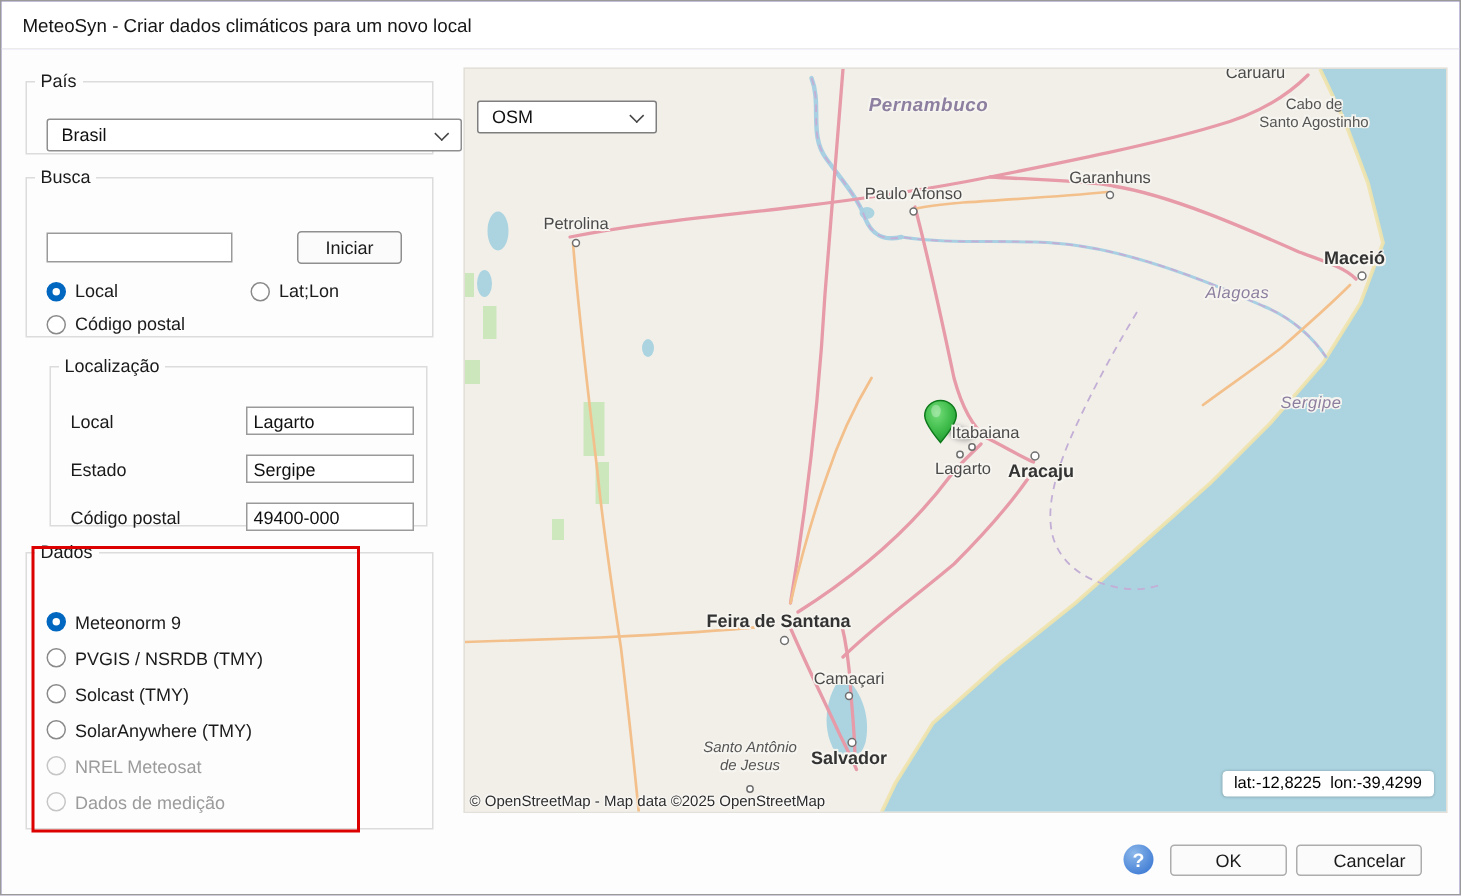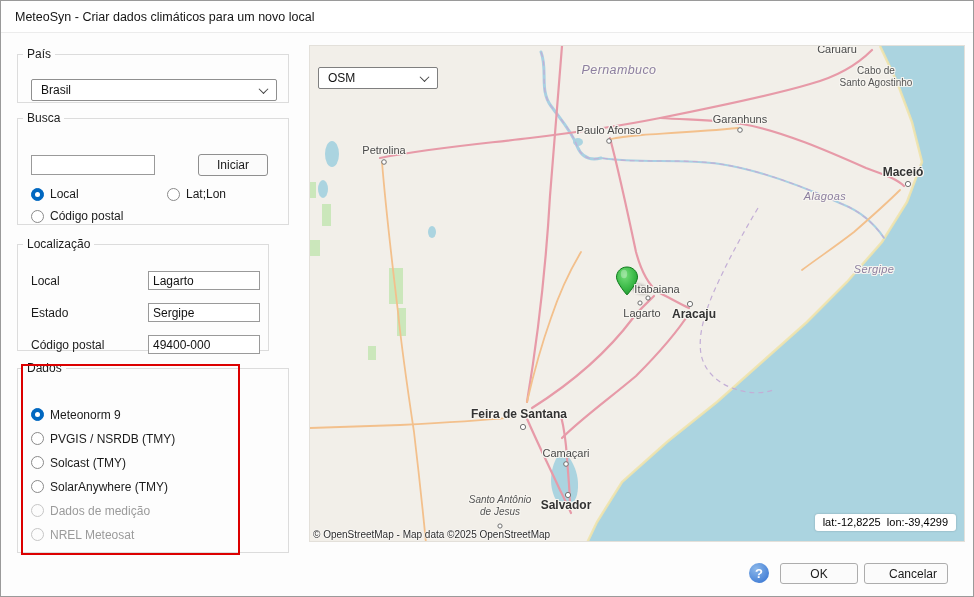--- a/index.html
+++ b/index.html
@@ -16,29 +16,29 @@
     display:flex; align-items:center; padding-left:14px;
   }
   .titlebar .title { font-size:12.5px; color:#151515; }
 
   .content { position:absolute; left:0; top:32px; right:0; bottom:0; background:#fdfdfd; }
 
   fieldset.fs { position:absolute; border:1px solid #dcdcdc; margin:0; padding:0; }
   fieldset.fs legend { font-size:12px; color:#1b1b1b; padding:0 4px; margin-left:5px; }
   .fs-pais  { left:16px; top:14px;  width:272px; height:56px; }
   .fs-busca { left:16px; top:78px;  width:272px; height:114px; }
-  .fs-loc   { left:16px; top:204px; width:252px; height:114px; }
+  .fs-loc   { left:32px; top:204px; width:252px; height:114px; }
   .fs-dados { left:16px; top:328px; width:272px; height:192px; }
 
   .select-box {
     position:absolute; display:flex; align-items:center;
     background:#fff; border:1px solid #8f8f8f; border-radius:2px;
     padding:0 9px; font-size:12px; color:#111; cursor:default;
   }
-  .pais-select { left:13px; top:18px; width:246px; height:22px;gap:47px; }
+  .pais-select { left:13px; top:18px; width:277px; height:22px;gap:47px; }
   .chevron {
     width:7px; height:7px; border-right:1.4px solid #444; border-bottom:1.4px solid #444;
     transform:rotate(45deg) translate(-1px,-1px); margin-left:auto; flex:none;
   }
 
   .search-input {
     position:absolute; left:13px; top:30px; width:124px; height:20px;
     border:1px solid #9a9a9a; font-size:12px; font-family:inherit; padding:0 4px;
   }
   .btn {
@@ -87,21 +87,21 @@
   .map svg.base { position:absolute; left:0; top:0; }
   .map-labels { position:absolute; left:0; top:0; width:100%; height:100%; pointer-events:none; }
   .map-label {
     position:absolute; transform:translate(-50%,-50%);
     font-size:11px; color:#4a4a4a; white-space:pre-line; text-align:center; line-height:1.15;
     text-shadow:-1px 0 #f7f5f0,1px 0 #f7f5f0,0 -1px #f7f5f0,0 1px #f7f5f0,-1px -1px #f7f5f0,1px 1px #f7f5f0,1px -1px #f7f5f0,-1px 1px #f7f5f0;
   }
   .map-label.big { font-size:12px; color:#333; font-weight:bold; }
   .map-label.small { font-size:10px; color:#555; }
   .map-label.state { font-style:italic; color:#8d7f9f; letter-spacing:.4px; }
-  .map-label.state.big { font-size:12.5px; font-weight:normal; }
+  .map-label.state.big { font-size:12.5px; font-weight:bold; }
 
   .layer-select { left:8px; top:21px; width:120px; height:22px; border-color:#7f7f7f; z-index:4; }
   .attribution {
     position:absolute; left:3px; bottom:1px; font-size:10px; color:#2c2c2c; z-index:4;
     text-shadow:0 0 2px #fff,0 0 2px #fff,0 0 2px #fff;
   }
   .coords {
     position:absolute; right:8px; bottom:10px; background:#fff; border-radius:3px;
     padding:2px 8px 3px 8px; font-size:11px; color:#000; white-space:pre; z-index:4;
     box-shadow:0 0 2px rgba(0,0,0,.25);
@@ -187,25 +187,25 @@
           <div class="radio-row">
             <span class="radio"></span>
             <span class="radio-label">Solcast (TMY)</span>
           </div>
           <div class="radio-row">
             <span class="radio"></span>
             <span class="radio-label">SolarAnywhere (TMY)</span>
           </div>
           <div class="radio-row disabled">
             <span class="radio"></span>
+            <span class="radio-label">NREL Meteosat</span>
+          </div>
+          <div class="radio-row disabled">
+            <span class="radio"></span>
             <span class="radio-label">Dados de medição</span>
-          </div>
-          <div class="radio-row disabled">
-            <span class="radio"></span>
-            <span class="radio-label">NREL Meteosat</span>
           </div>
         </div>
     </fieldset>
 
     <div class="red-highlight"></div>
 
     <div class="map">
       <svg class="base" width="656" height="497" viewBox="0 0 656 497">
         <defs>
           <radialGradient id="pinGrad" cx="40%" cy="30%" r="75%">

